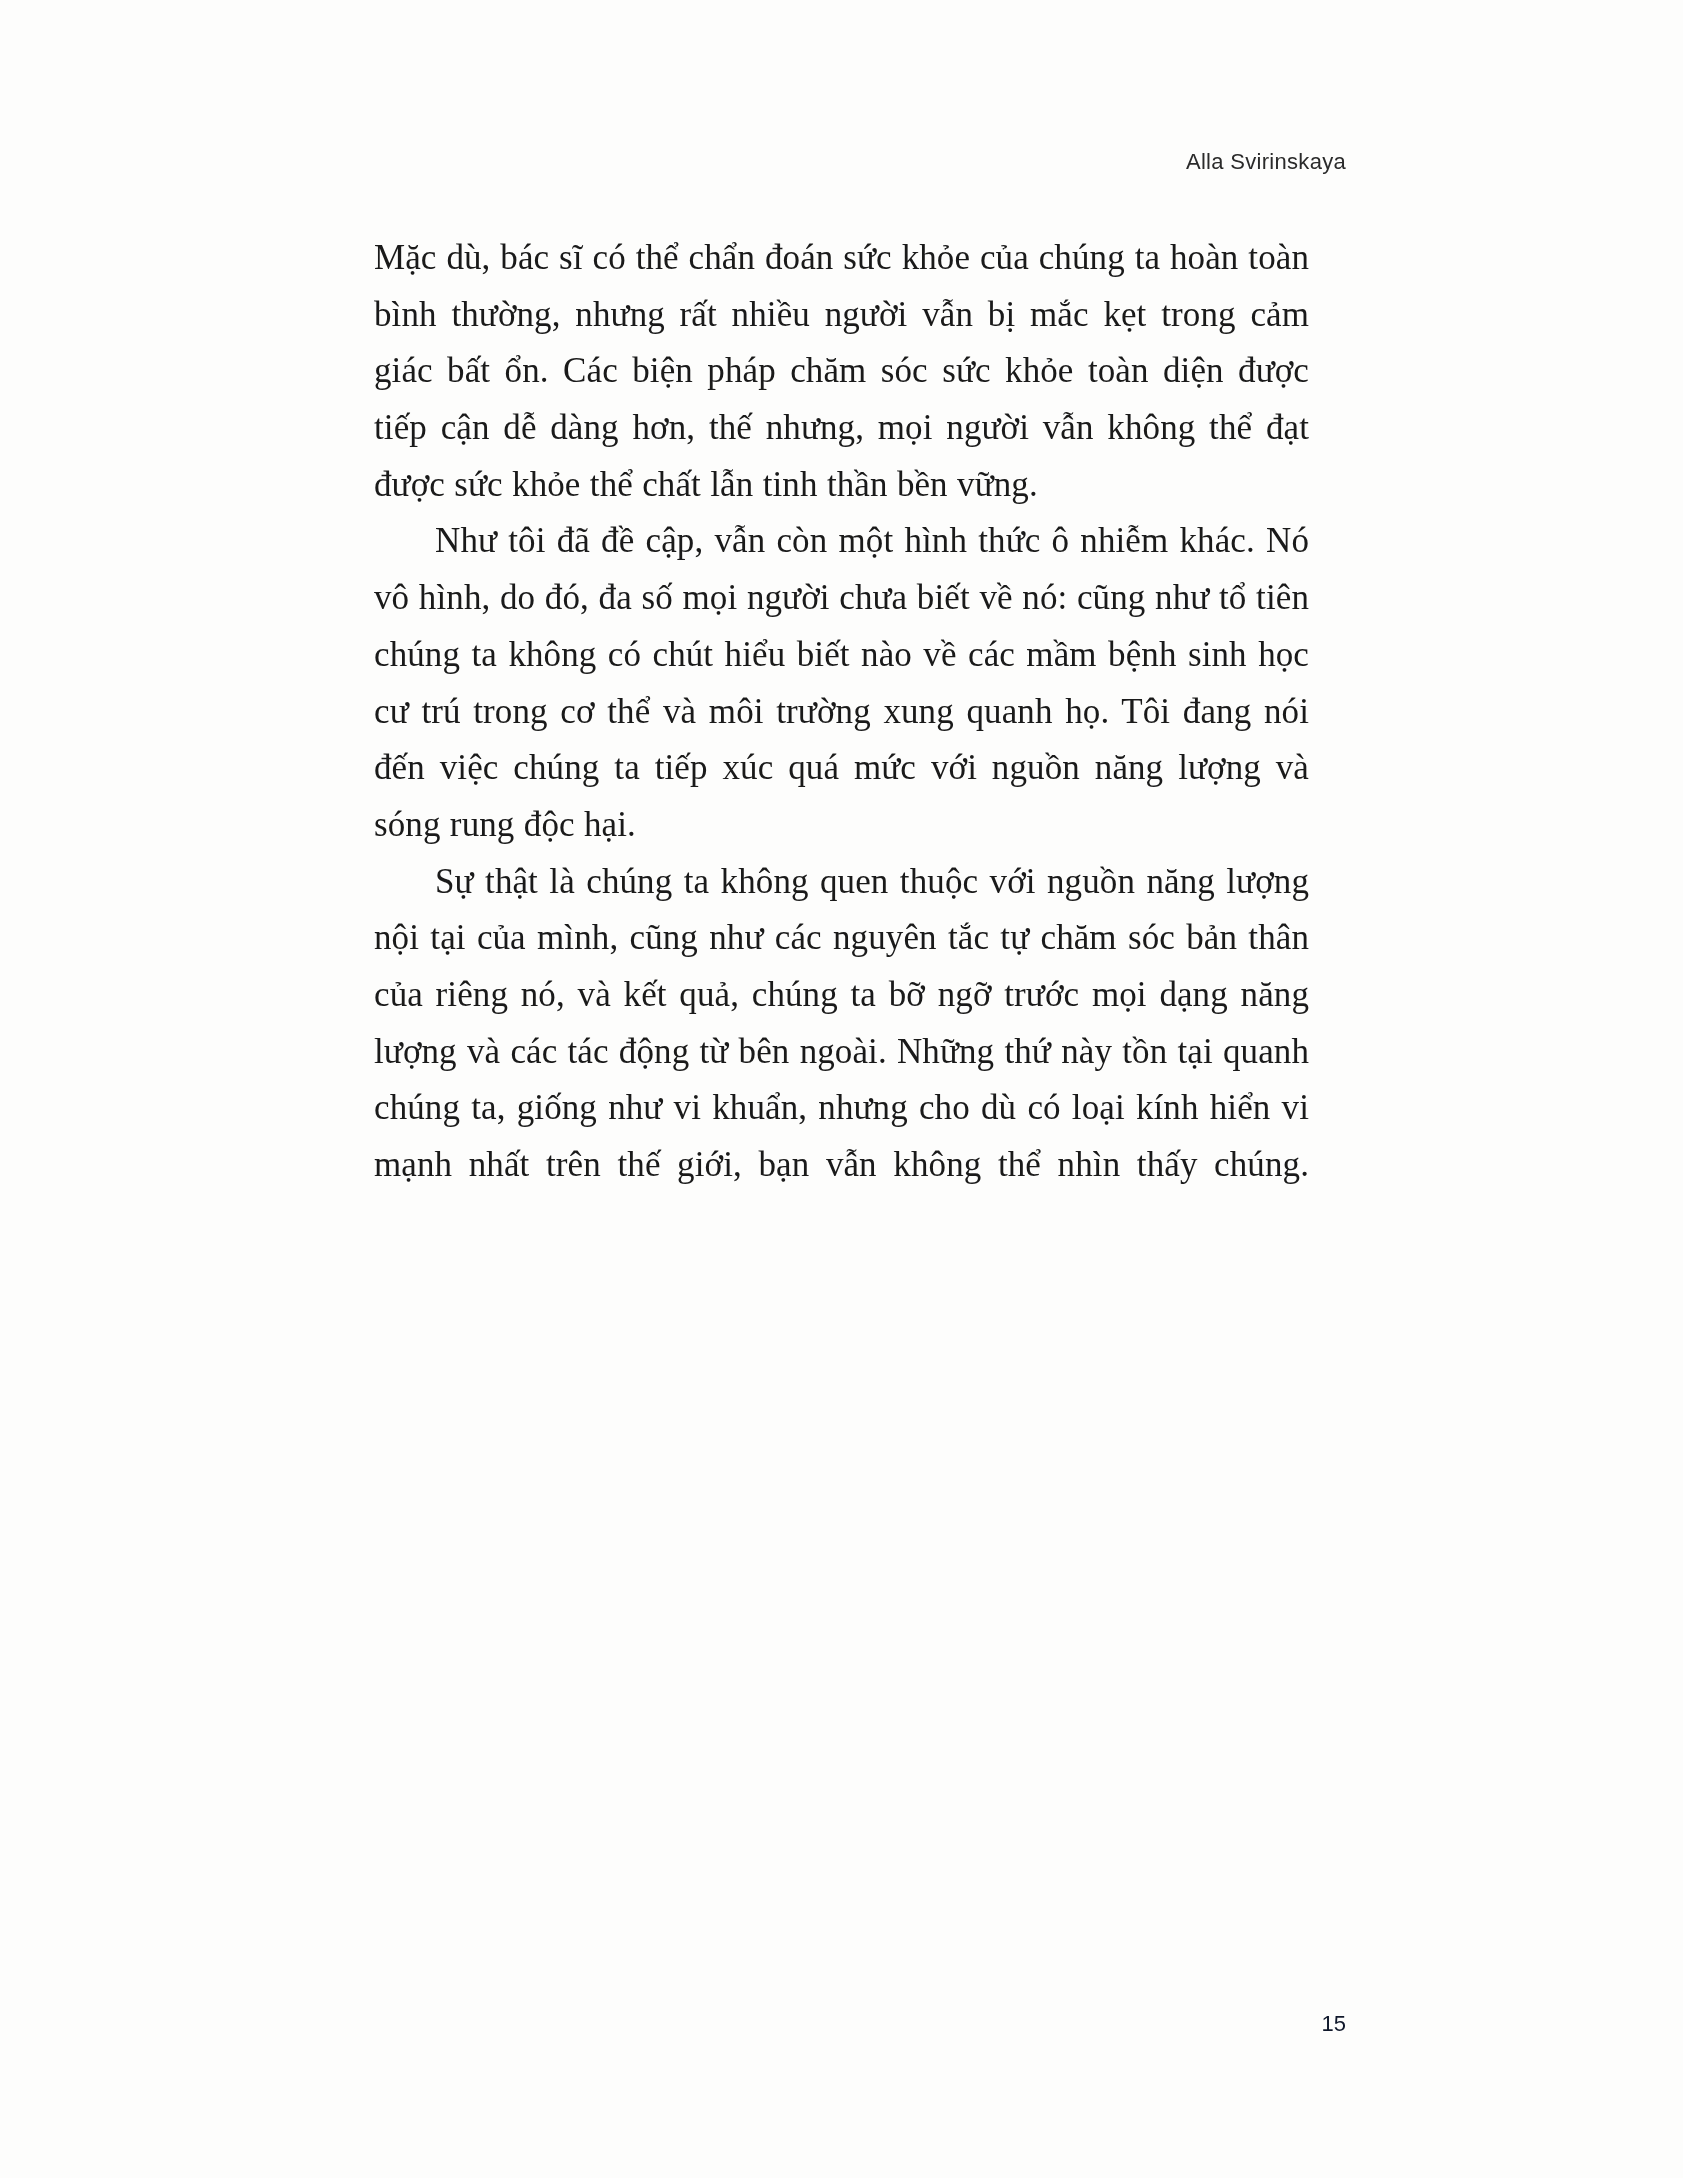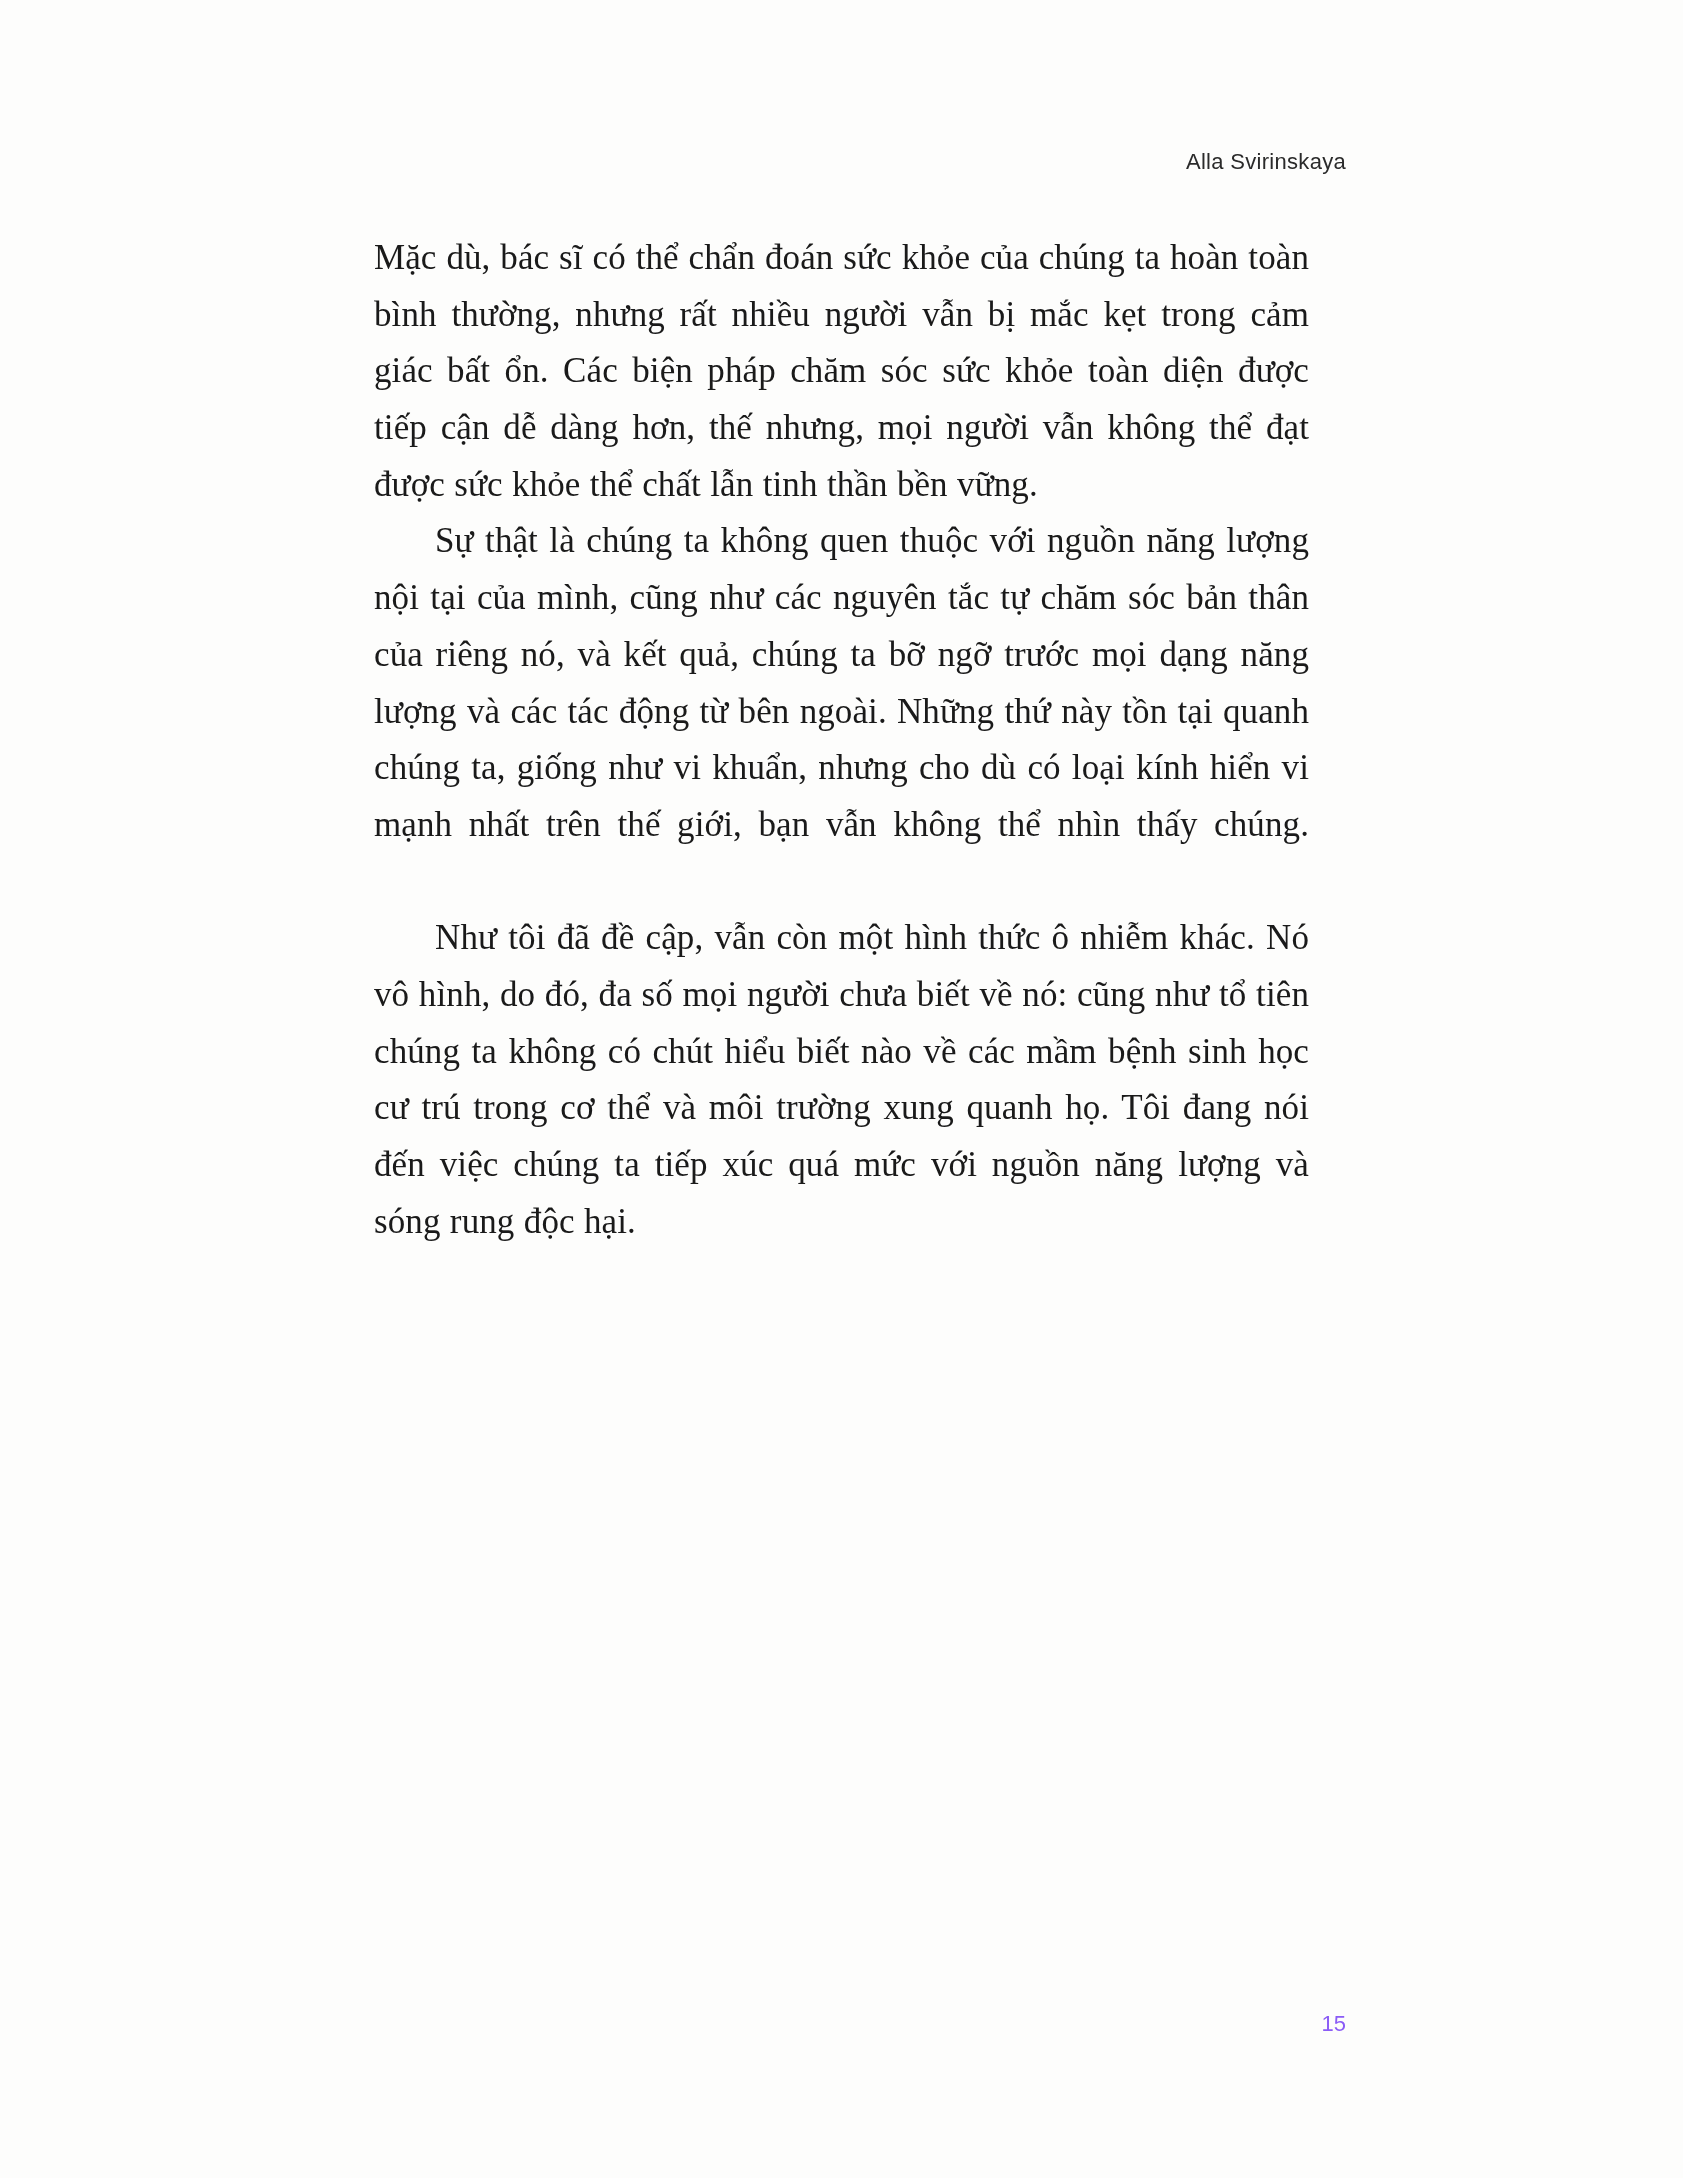--- a/index.html
+++ b/index.html
@@ -56,32 +56,32 @@
     content: "";
     display: inline-block;
     width: 100%;
   }
   .folio {
     position: absolute;
     bottom: 141px;
     right: 337px;
     font-family: "Liberation Sans", sans-serif;
     font-size: 22px;
-    color: #8b5cf6;
+    color: #0f172a;
   }
 </style>
 </head>
 <body>
 
 <div class="page">
 
   <div class="running-head">Alla Svirinskaya</div>
 
   <div class="text-column">
     <p class="para">Mặc dù, bác sĩ có thể chẩn đoán sức khỏe của chúng ta hoàn toàn bình thường, nhưng rất nhiều người vẫn bị mắc kẹt trong cảm giác bất ổn. Các biện pháp chăm sóc sức khỏe toàn diện được tiếp cận dễ dàng hơn, thế nhưng, mọi người vẫn không thể đạt được sức khỏe thể chất lẫn tinh thần bền vững.</p>
+    <p class="para">Như tôi đã đề cập, vẫn còn một hình thức ô nhiễm khác. Nó vô hình, do đó, đa số mọi người chưa biết về nó: cũng như tổ tiên chúng ta không có chút hiểu biết nào về các mầm bệnh sinh học cư trú trong cơ thể và môi trường xung quanh họ. Tôi đang nói đến việc chúng ta tiếp xúc quá mức với nguồn năng lượng và sóng rung độc hại.</p>
     <p class="para last">Sự thật là chúng ta không quen thuộc với nguồn năng lượng nội tại của mình, cũng như các nguyên tắc tự chăm sóc bản thân của riêng nó, và kết quả, chúng ta bỡ ngỡ trước mọi dạng năng lượng và các tác động từ bên ngoài. Những thứ này tồn tại quanh chúng ta, giống như vi khuẩn, nhưng cho dù có loại kính hiển vi mạnh nhất trên thế giới, bạn vẫn không thể nhìn thấy chúng.</p>
-    <p class="para">Như tôi đã đề cập, vẫn còn một hình thức ô nhiễm khác. Nó vô hình, do đó, đa số mọi người chưa biết về nó: cũng như tổ tiên chúng ta không có chút hiểu biết nào về các mầm bệnh sinh học cư trú trong cơ thể và môi trường xung quanh họ. Tôi đang nói đến việc chúng ta tiếp xúc quá mức với nguồn năng lượng và sóng rung độc hại.</p>
   </div>
 
   <div class="folio">15</div>
 
 </div>
 
 
 </body></html>

